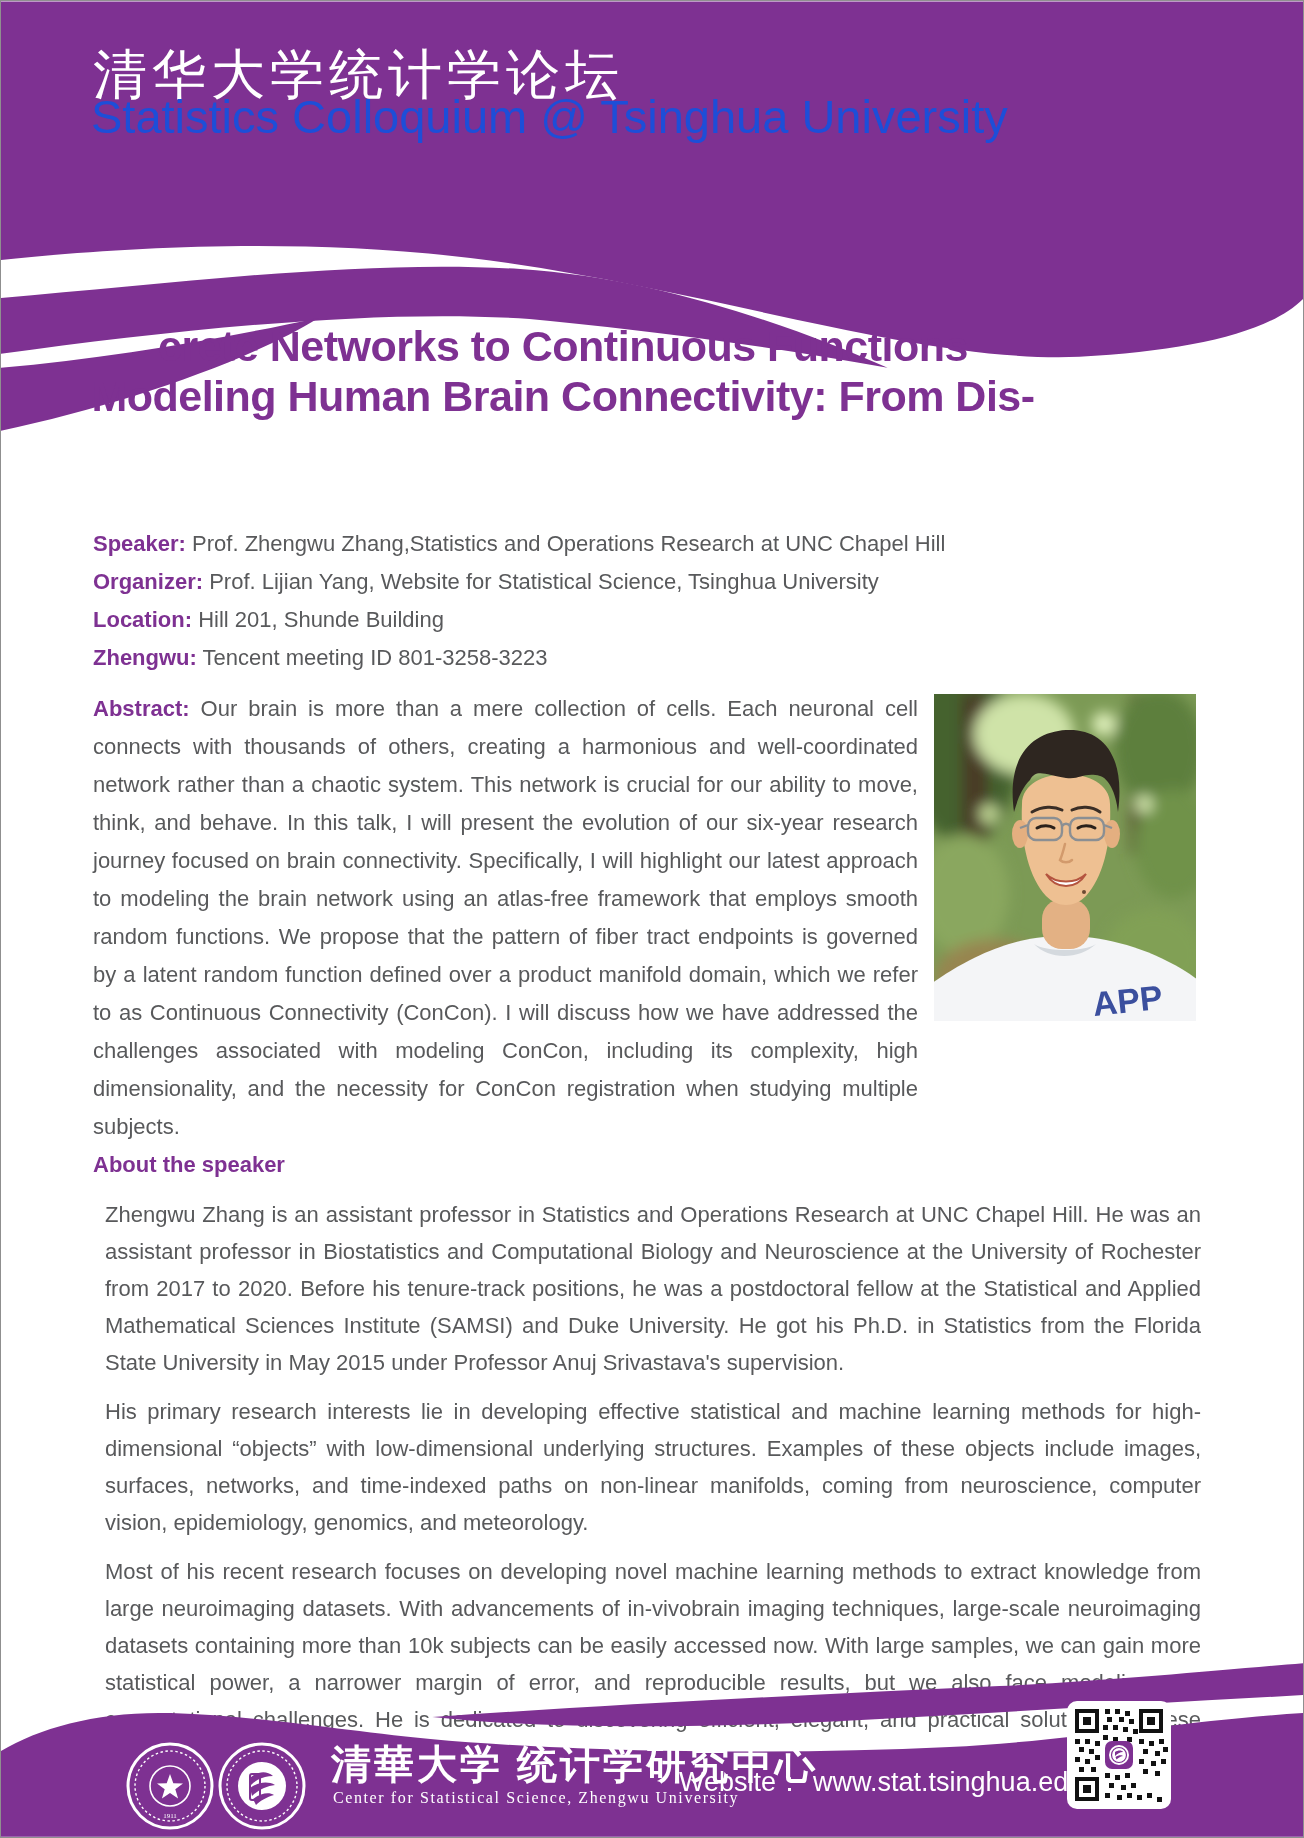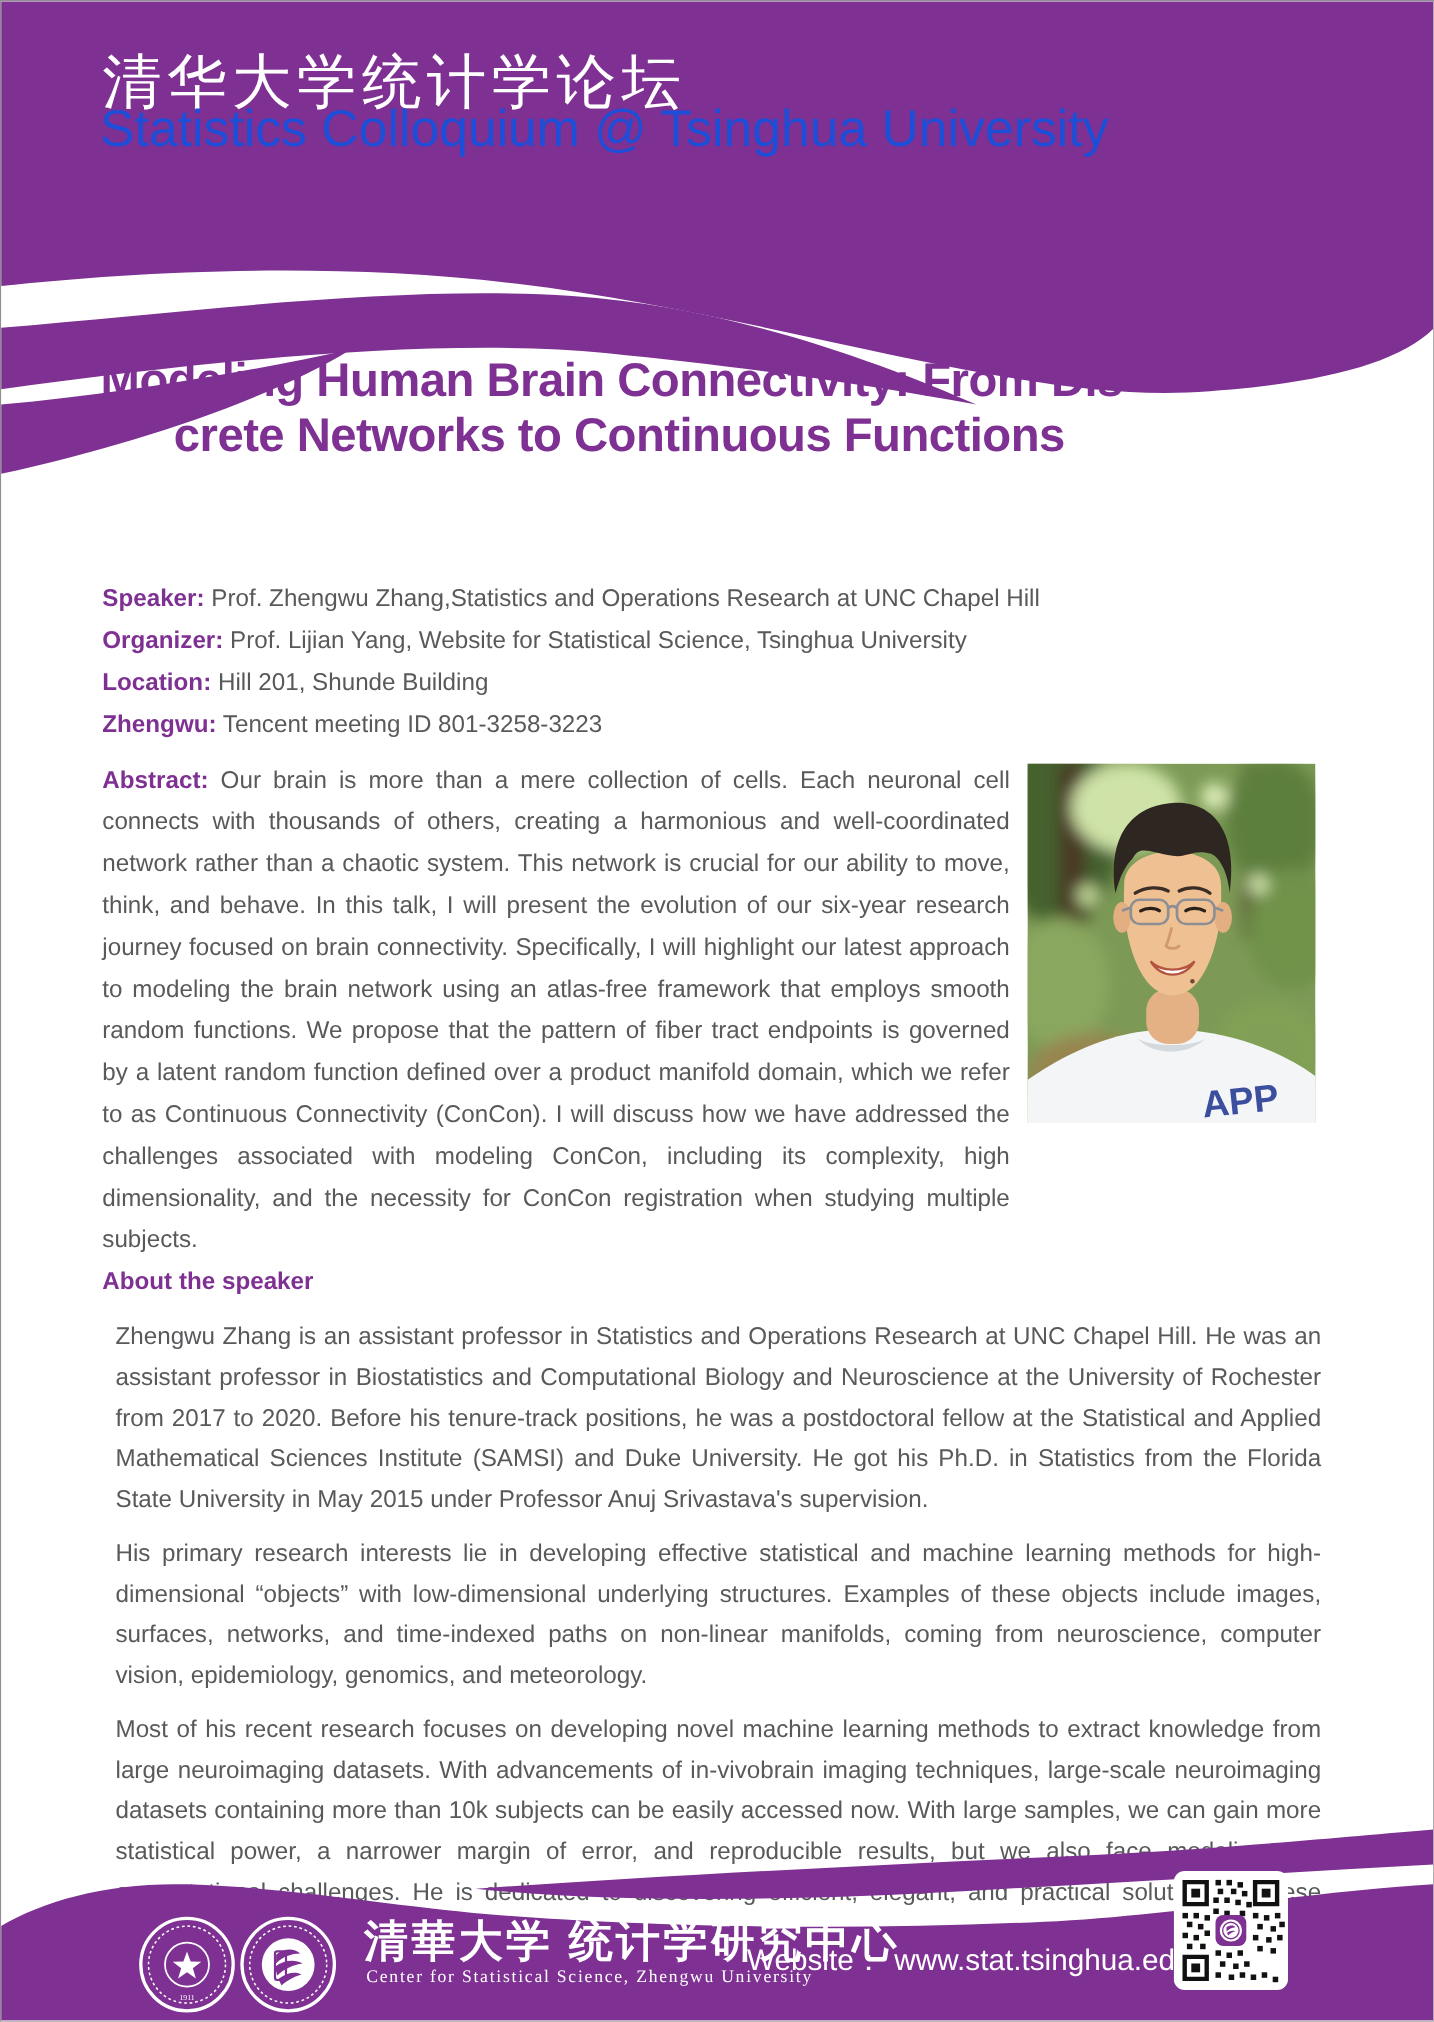--- a/index.html
+++ b/index.html
@@ -79,22 +79,22 @@
              C300,236 120,246 0,259 Z" fill="#7E3192"></path>
     <path d="M0,297 C170,283 360,258 520,268 C660,277 800,328 888,367
              C790,349 680,333 550,320 C400,305 180,328 0,353 Z" fill="#7E3192"></path>
     <path d="M0,367 C110,357 225,337 318,317 C245,362 120,404 0,430 Z" fill="#7E3192"></path>
   </svg>
 
   <div class="header-cn">清华大学统计学论坛</div>
   <div class="header-en">Statistics Colloquium @ Tsinghua University</div>
 
   <div class="talk-title">
+    <div>crete Networks to Continuous Functions</div>
     <div>Modeling Human Brain Connectivity: From Dis-</div>
-    <div>crete Networks to Continuous Functions</div>
   </div>
 
   <div class="content">
 
     <div class="info-row">
       <span class="lbl">Speaker:</span>
       <span>Prof. Zhengwu Zhang,Statistics and Operations Research at UNC Chapel Hill</span>
     </div>
     <div class="info-row">
       <span class="lbl">Organizer:</span>

